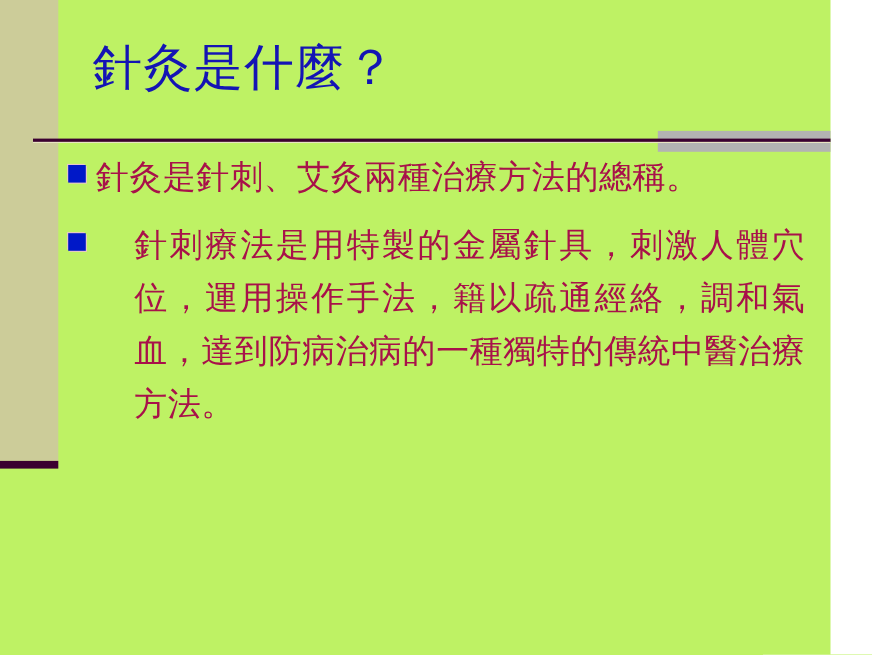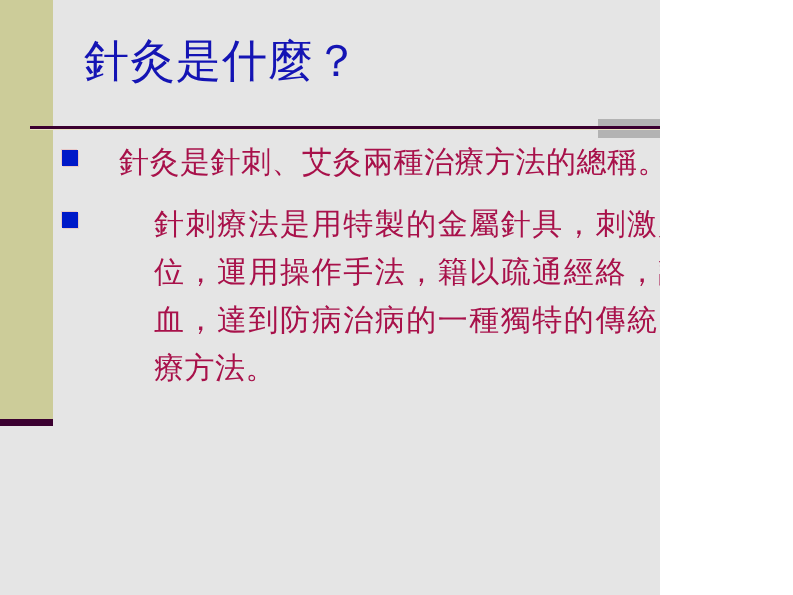--- a/index.html
+++ b/index.html
@@ -9,23 +9,23 @@
   }
   body {
     width: 793px;
     height: 595px;
     overflow: hidden;
     font-family: "DejaVu Sans", sans-serif;
   }
 
   #slide {
     position: relative;
-    width: 660px;
+    width: 755px;
     height: 595px;
-    background: #e5e5e5;
+    background: #bef264;
     overflow: hidden;
   }
 
   
   #side-band {
     position: absolute;
     left: 0;
     top: 0;
     width: 53px;
     height: 419px;
@@ -86,21 +86,20 @@
   #body {
     position: absolute;
     left: 62px;
     top: 138px;
     width: 690px;
   }
   .bullet-row {
     display: flex;
     align-items: flex-start;
     margin-bottom: 14px;
-    gap: 32px;
   }
   .bullet-marker {
     flex: 0 0 auto;
     width: 16px;
     height: 16px;
     margin-top: 12px;
     margin-right: 9px;
     background: #0018c8;
     box-shadow: 1px 1px 0 0 #e8c8c8, -1px -1px 0 0 #e8c8c8;
   }

